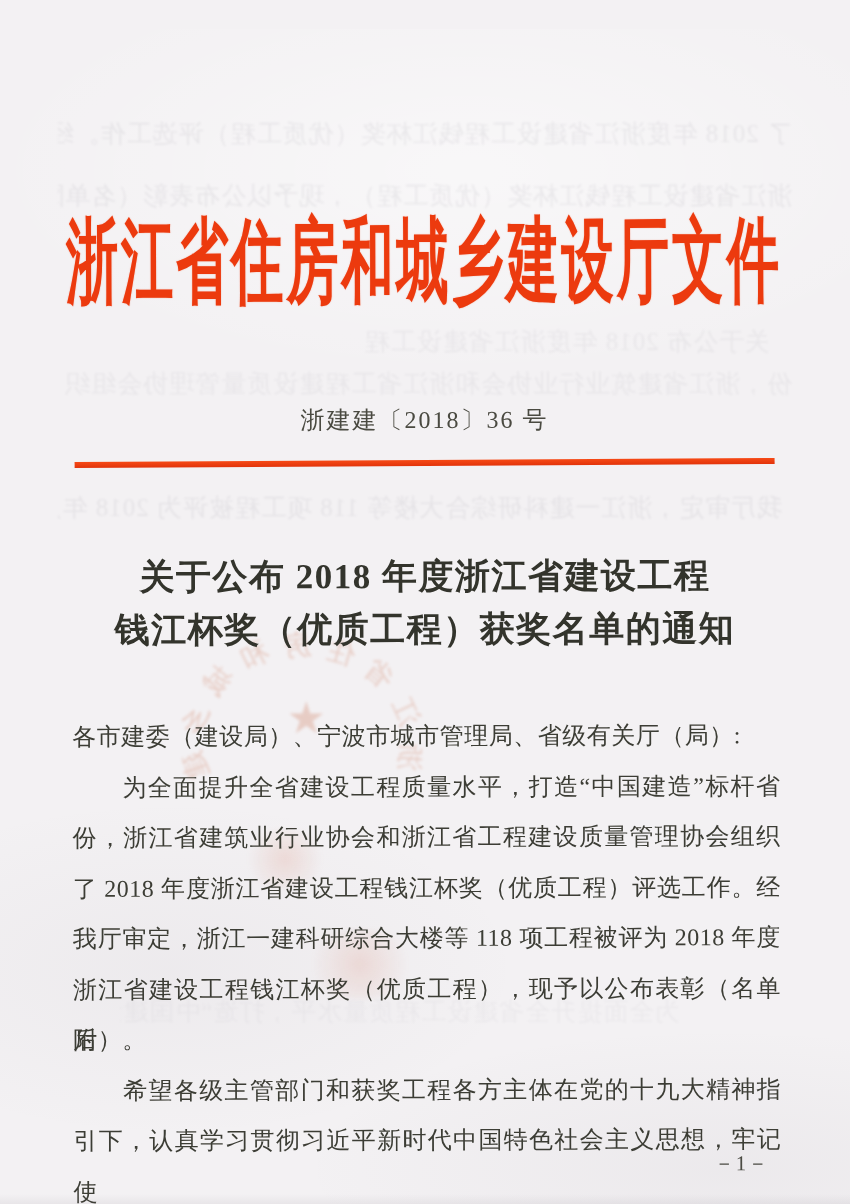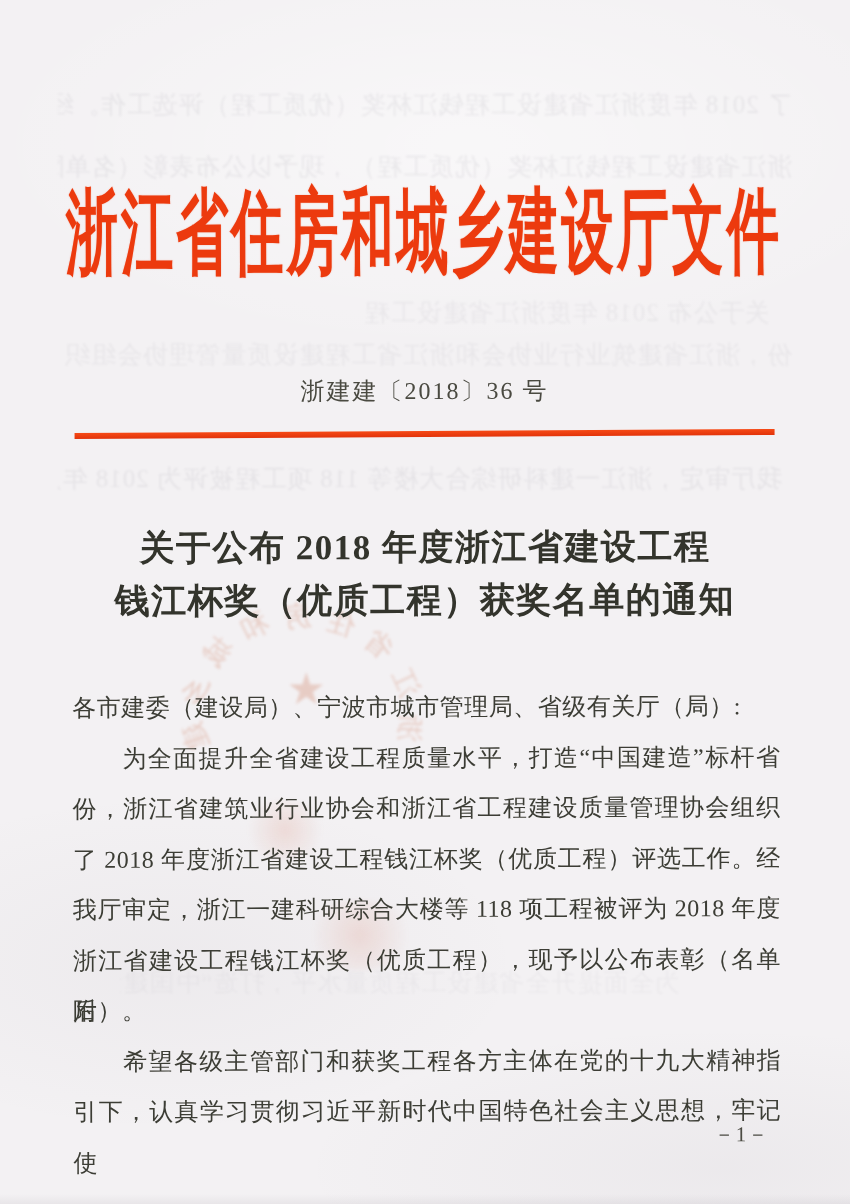--- a/index.html
+++ b/index.html
@@ -19,20 +19,21 @@
     position:relative;
     overflow:hidden;
   }
   .page{
     position:absolute;inset:0;
     background:
       radial-gradient(ellipse 700px 300px at 55% 12%, rgba(255,255,255,.45), rgba(255,255,255,0) 70%),
       radial-gradient(ellipse 500px 240px at 20% 80%, rgba(120,110,125,.05), rgba(0,0,0,0) 70%),
       radial-gradient(ellipse 600px 200px at 85% 97%, rgba(120,110,125,.06), rgba(0,0,0,0) 70%),
       var(--paper);
+    margin-top: 29px;
   }
   .page::after{
     content:"";position:absolute;left:0;right:0;bottom:0;height:10px;
     background:linear-gradient(to bottom, rgba(0,0,0,0), rgba(90,80,95,.07));
     pointer-events:none;
   }
 
   
   .bleed-line{
     position:absolute;

